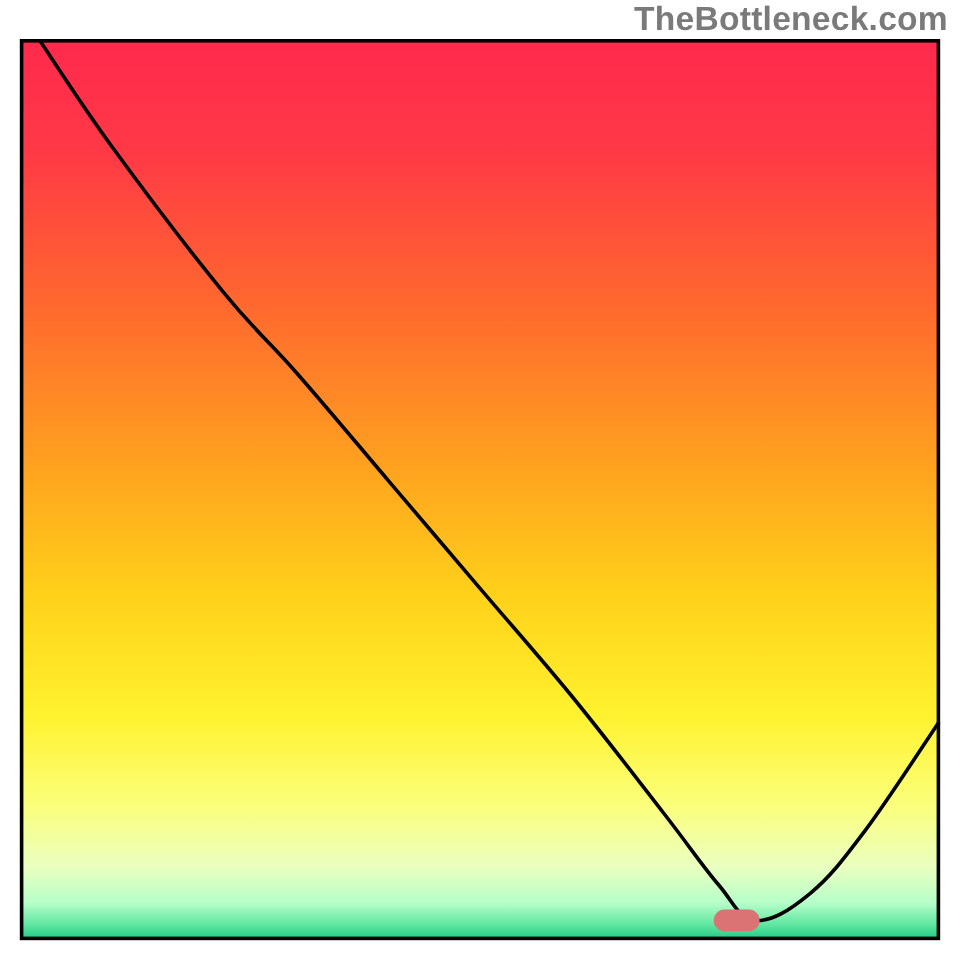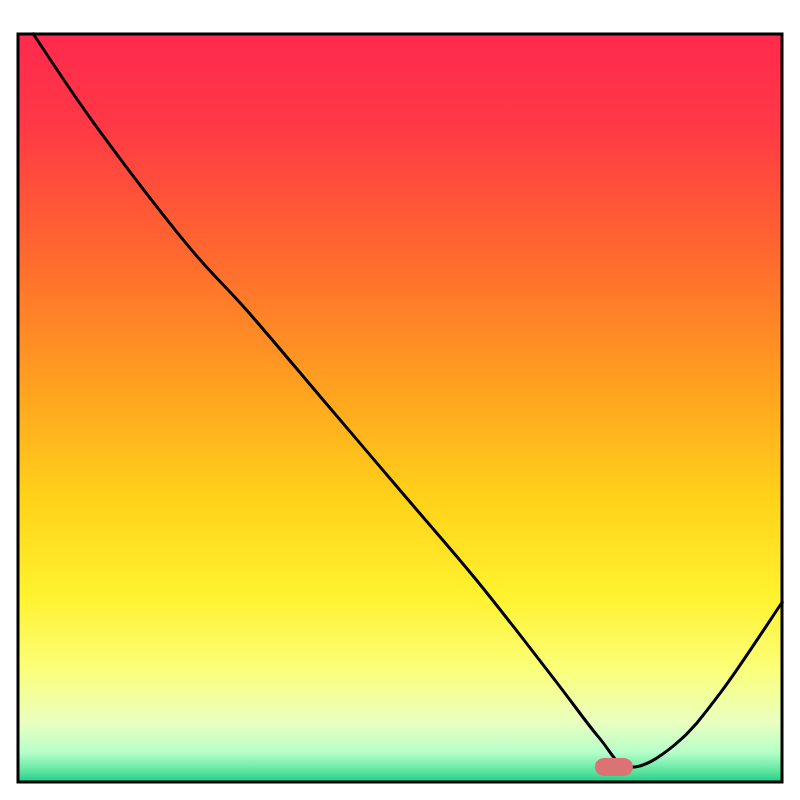--- a/index.html
+++ b/index.html
@@ -54,13 +54,14 @@
     </defs>
 
     <rect id="plot-bg" fill="url(#bg-grad)" x="18" y="34" width="764" height="748"></rect>
 
     <path id="curve" fill="none" stroke="#000000" stroke-width="3" stroke-linecap="round" stroke-linejoin="round" d="M 33.28 34 C 44.3 50.2, 66.9 86.1, 94.4 123.8 C 121.9 161.5, 158.6 209.8, 186.1 243.4 C 213.6 277.1, 222.4 282.5, 247.2 310.8 C 272.0 339.0, 296.1 368.2, 323.6 400.5 C 351.1 432.8, 372.5 458.0, 400.0 490.3 C 427.5 522.6, 448.9 546.4, 476.4 580.0 C 503.9 613.7, 530.8 649.0, 552.8 677.3 C 574.8 705.6, 584.9 721.0, 598.6 737.1 C 612.4 753.3, 615.4 765.7, 629.2 767.0 C 643.0 768.4, 658.5 758.1, 675.0 744.6 C 691.5 731.1, 701.6 717.8, 720.9 692.2 C 740.1 666.7, 771.0 618.6, 782.0 602.5"></path>
 
     <rect id="marker" rx="9" ry="9" x="594.8" y="758.0" width="38.2" height="18" fill="#db7374"></rect>
 
     <rect id="plot-frame" fill="none" stroke="#000000" stroke-width="3" x="18" y="34" width="764" height="748"></rect>
   </svg>
+  <div class="watermark">TheBottleneck.com</div>
 </div>
 
 </body></html>

